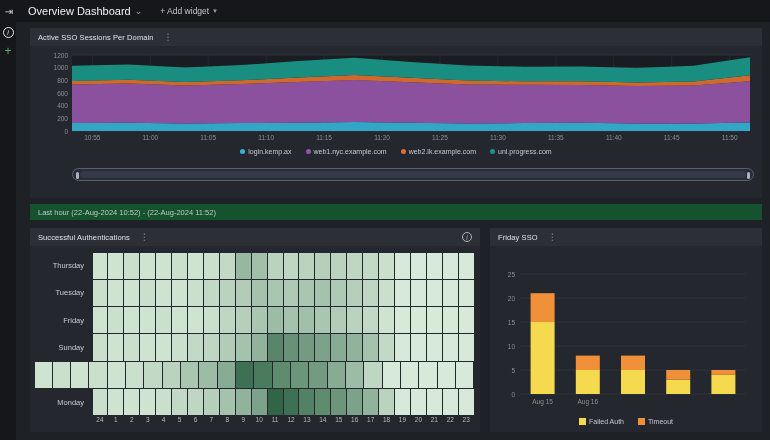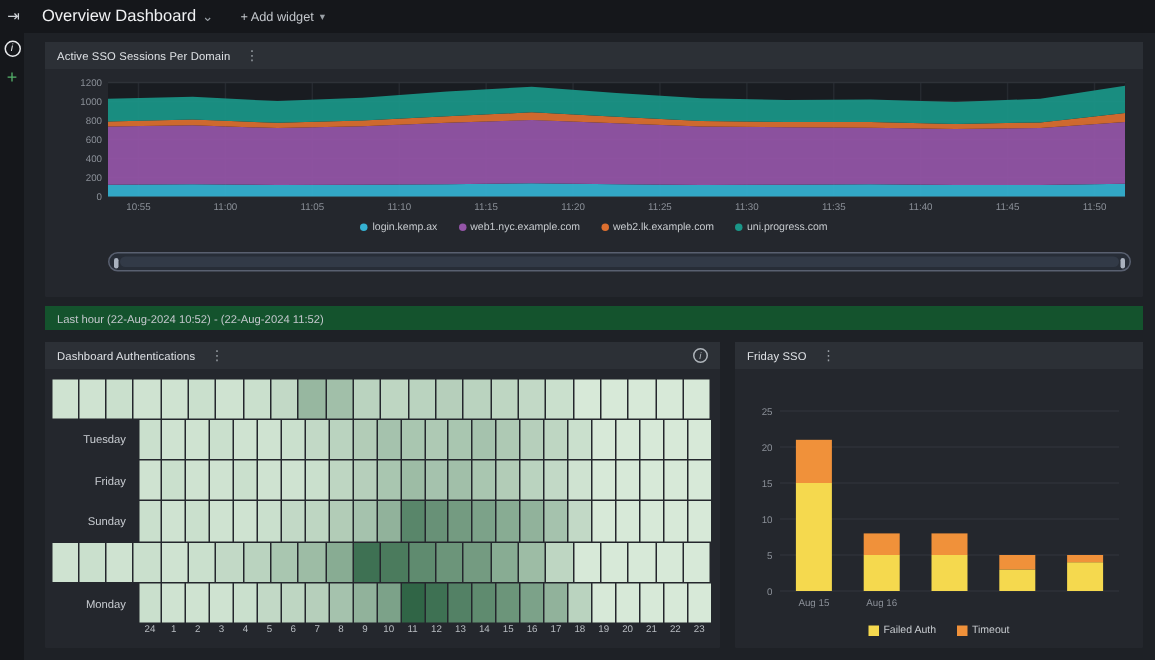--- a/index.html
+++ b/index.html
@@ -145,26 +145,27 @@
       <div class="slider-handle right"></div>
     </div>
   </div>
 
   <div class="range-bar">
     <span>Last hour (22-Aug-2024 10:52) - (22-Aug-2024 11:52)</span>
   </div>
 
   <div class="widget w-heat">
     <div class="w-header">
-      <span>Dashboard Authentications</span>
+      <span>Successful Authentications</span>
       <span class="kebab">⋮</span>
       <span class="hdr-info">i</span>
     </div>
     <div id="heatmap">
         <div class="hm-row">
+          <div class="hm-rowlabel">Thursday</div>
           <div class="hm-cell" style="background:rgb(207,227,209)"></div>
           <div class="hm-cell" style="background:rgb(207,227,209)"></div>
           <div class="hm-cell" style="background:rgb(202,224,205)"></div>
           <div class="hm-cell" style="background:rgb(207,227,209)"></div>
           <div class="hm-cell" style="background:rgb(207,227,209)"></div>
           <div class="hm-cell" style="background:rgb(202,224,205)"></div>
           <div class="hm-cell" style="background:rgb(207,227,209)"></div>
           <div class="hm-cell" style="background:rgb(202,224,205)"></div>
           <div class="hm-cell" style="background:rgb(194,217,198)"></div>
           <div class="hm-cell" style="background:rgb(151,183,160)"></div>

